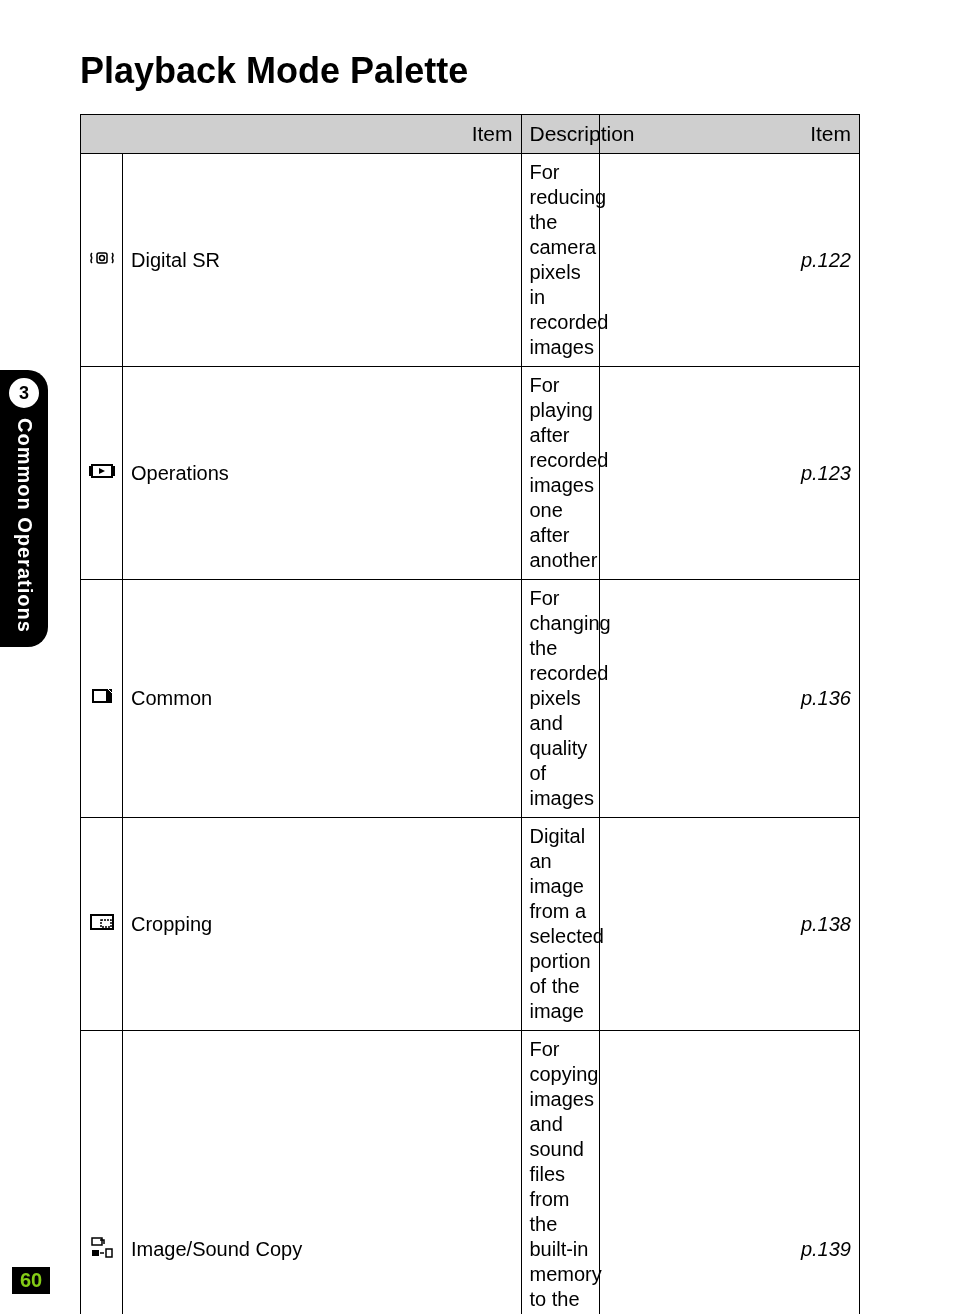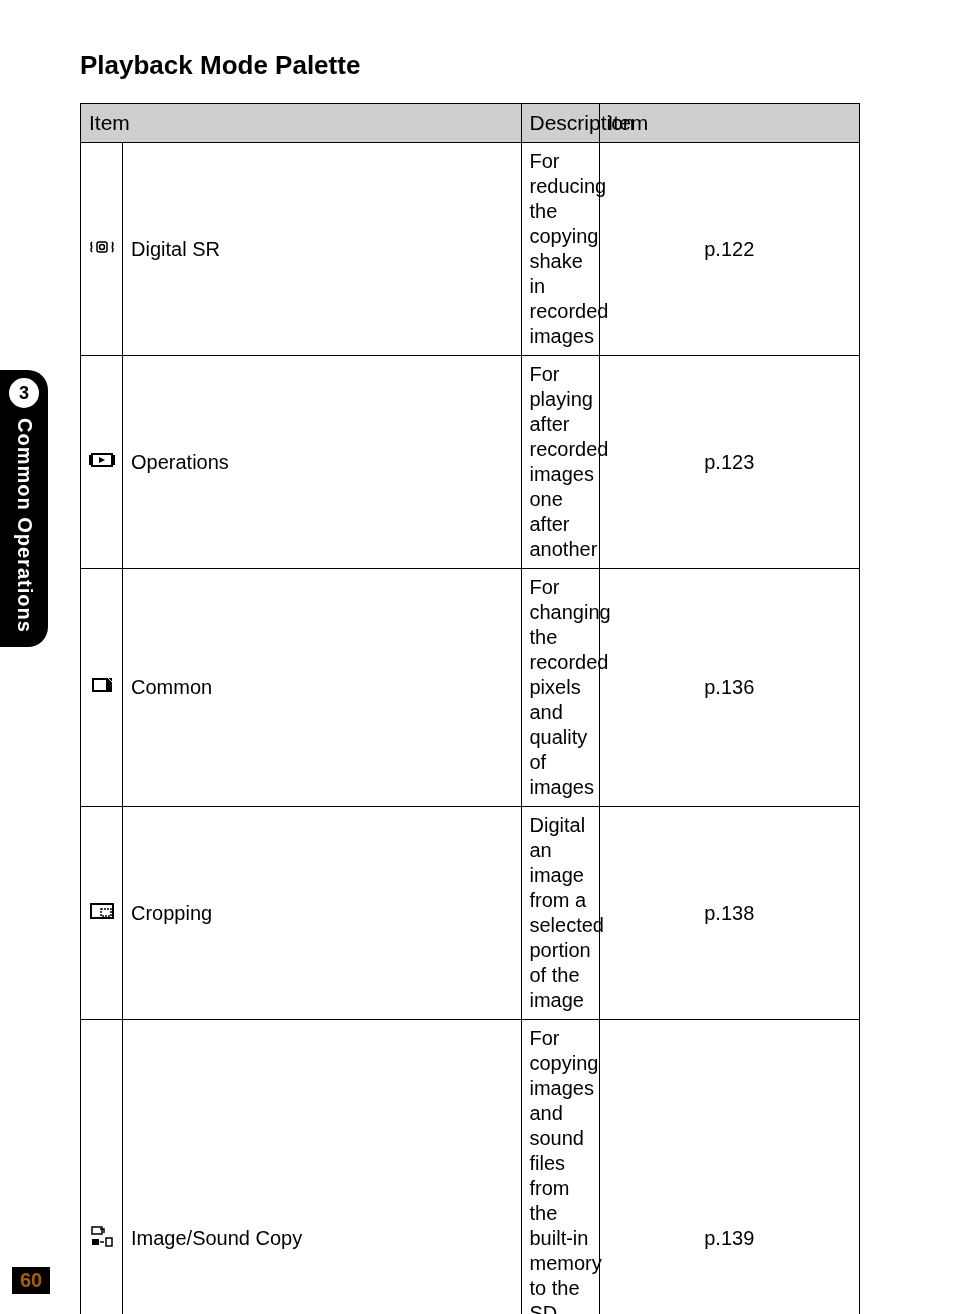--- a/index.html
+++ b/index.html
@@ -51,64 +51,64 @@
       writing-mode: vertical-rl;
       font-weight: bold;
       font-size: 20px;
       letter-spacing: 1px;
     }
     .page-num {
       position: absolute;
       left: 12px;
       bottom: 20px;
       background: #000;
-      color: #a16207;
+      color: #84cc16;
       font-weight: bold;
       font-size: 20px;
       padding: 2px 8px;
     }
     .content {
       position: absolute;
       left: 80px;
       top: 50px;
       width: 780px;
     }
     .title {
-      font-size: 26px;
+      font-size: 36px;
       font-weight: bold;
       margin-bottom: 22px;
     }
     table {
       width: 100%;
       border-collapse: collapse;
       table-layout: fixed;
     }
     th, td {
       border: 1.5px solid #000;
       padding: 6px 8px;
       font-size: 20px;
       vertical-align: middle;
       line-height: 1.25;
     }
     th {
       background: #cfcfcf;
       font-weight: normal;
-      text-align: left;
+      text-align: right;
       font-size: 21px;
     }
     col.icon { width: 52px; }
     col.item1 { width: 42px; }
     col.item2 { width: 138px; }
     col.desc { width: auto; }
     col.page { width: 78px; }
     td.icon-cell {
       text-align: center;
       padding: 4px 0;
     }
-    td.page-cell { text-align: center; }
+    td.page-cell { text-align: right; font-style: italic; }
     .icon { display:inline-block; }
   </style>
 </head>
 <body>
 
 <div class="sidebar">
   <div class="side-tab">
     <div class="side-tab-num">3</div>
     <div class="side-tab-label">Common Operations</div>
   </div>
@@ -134,21 +134,21 @@
       <tr>
         <td class="icon-cell"><svg width="28" height="18" viewBox="0 0 28 18">
               <g fill="none" stroke="#000" stroke-width="1.5">
                 <path d="M4 9 Q2 6 4 4 M4 9 Q2 12 4 14"></path>
                 <path d="M24 9 Q26 6 24 4 M24 9 Q26 12 24 14"></path>
                 <rect x="9" y="4" width="10" height="10" rx="2"></rect>
                 <circle cx="14" cy="9" r="2.5"></circle>
               </g>
             </svg></td>
         <td colspan="2">Digital SR</td>
-        <td>For reducing the copying shake in recorded images</td>
+        <td>For reducing the camera pixels in recorded images</td>
         <td class="page-cell">p.122</td>
       </tr>
 
       <tr>
         <td class="icon-cell"><svg width="26" height="18" viewBox="0 0 26 18">
               <rect x="3" y="3" width="20" height="12" fill="none" stroke="#000" stroke-width="2"></rect>
               <polygon points="10,6 10,12 16,9" fill="#000"></polygon>
               <line x1="1" y1="4" x2="1" y2="14" stroke="#000" stroke-width="2"></line>
               <line x1="25" y1="4" x2="25" y2="14" stroke="#000" stroke-width="2"></line>
             </svg></td>

